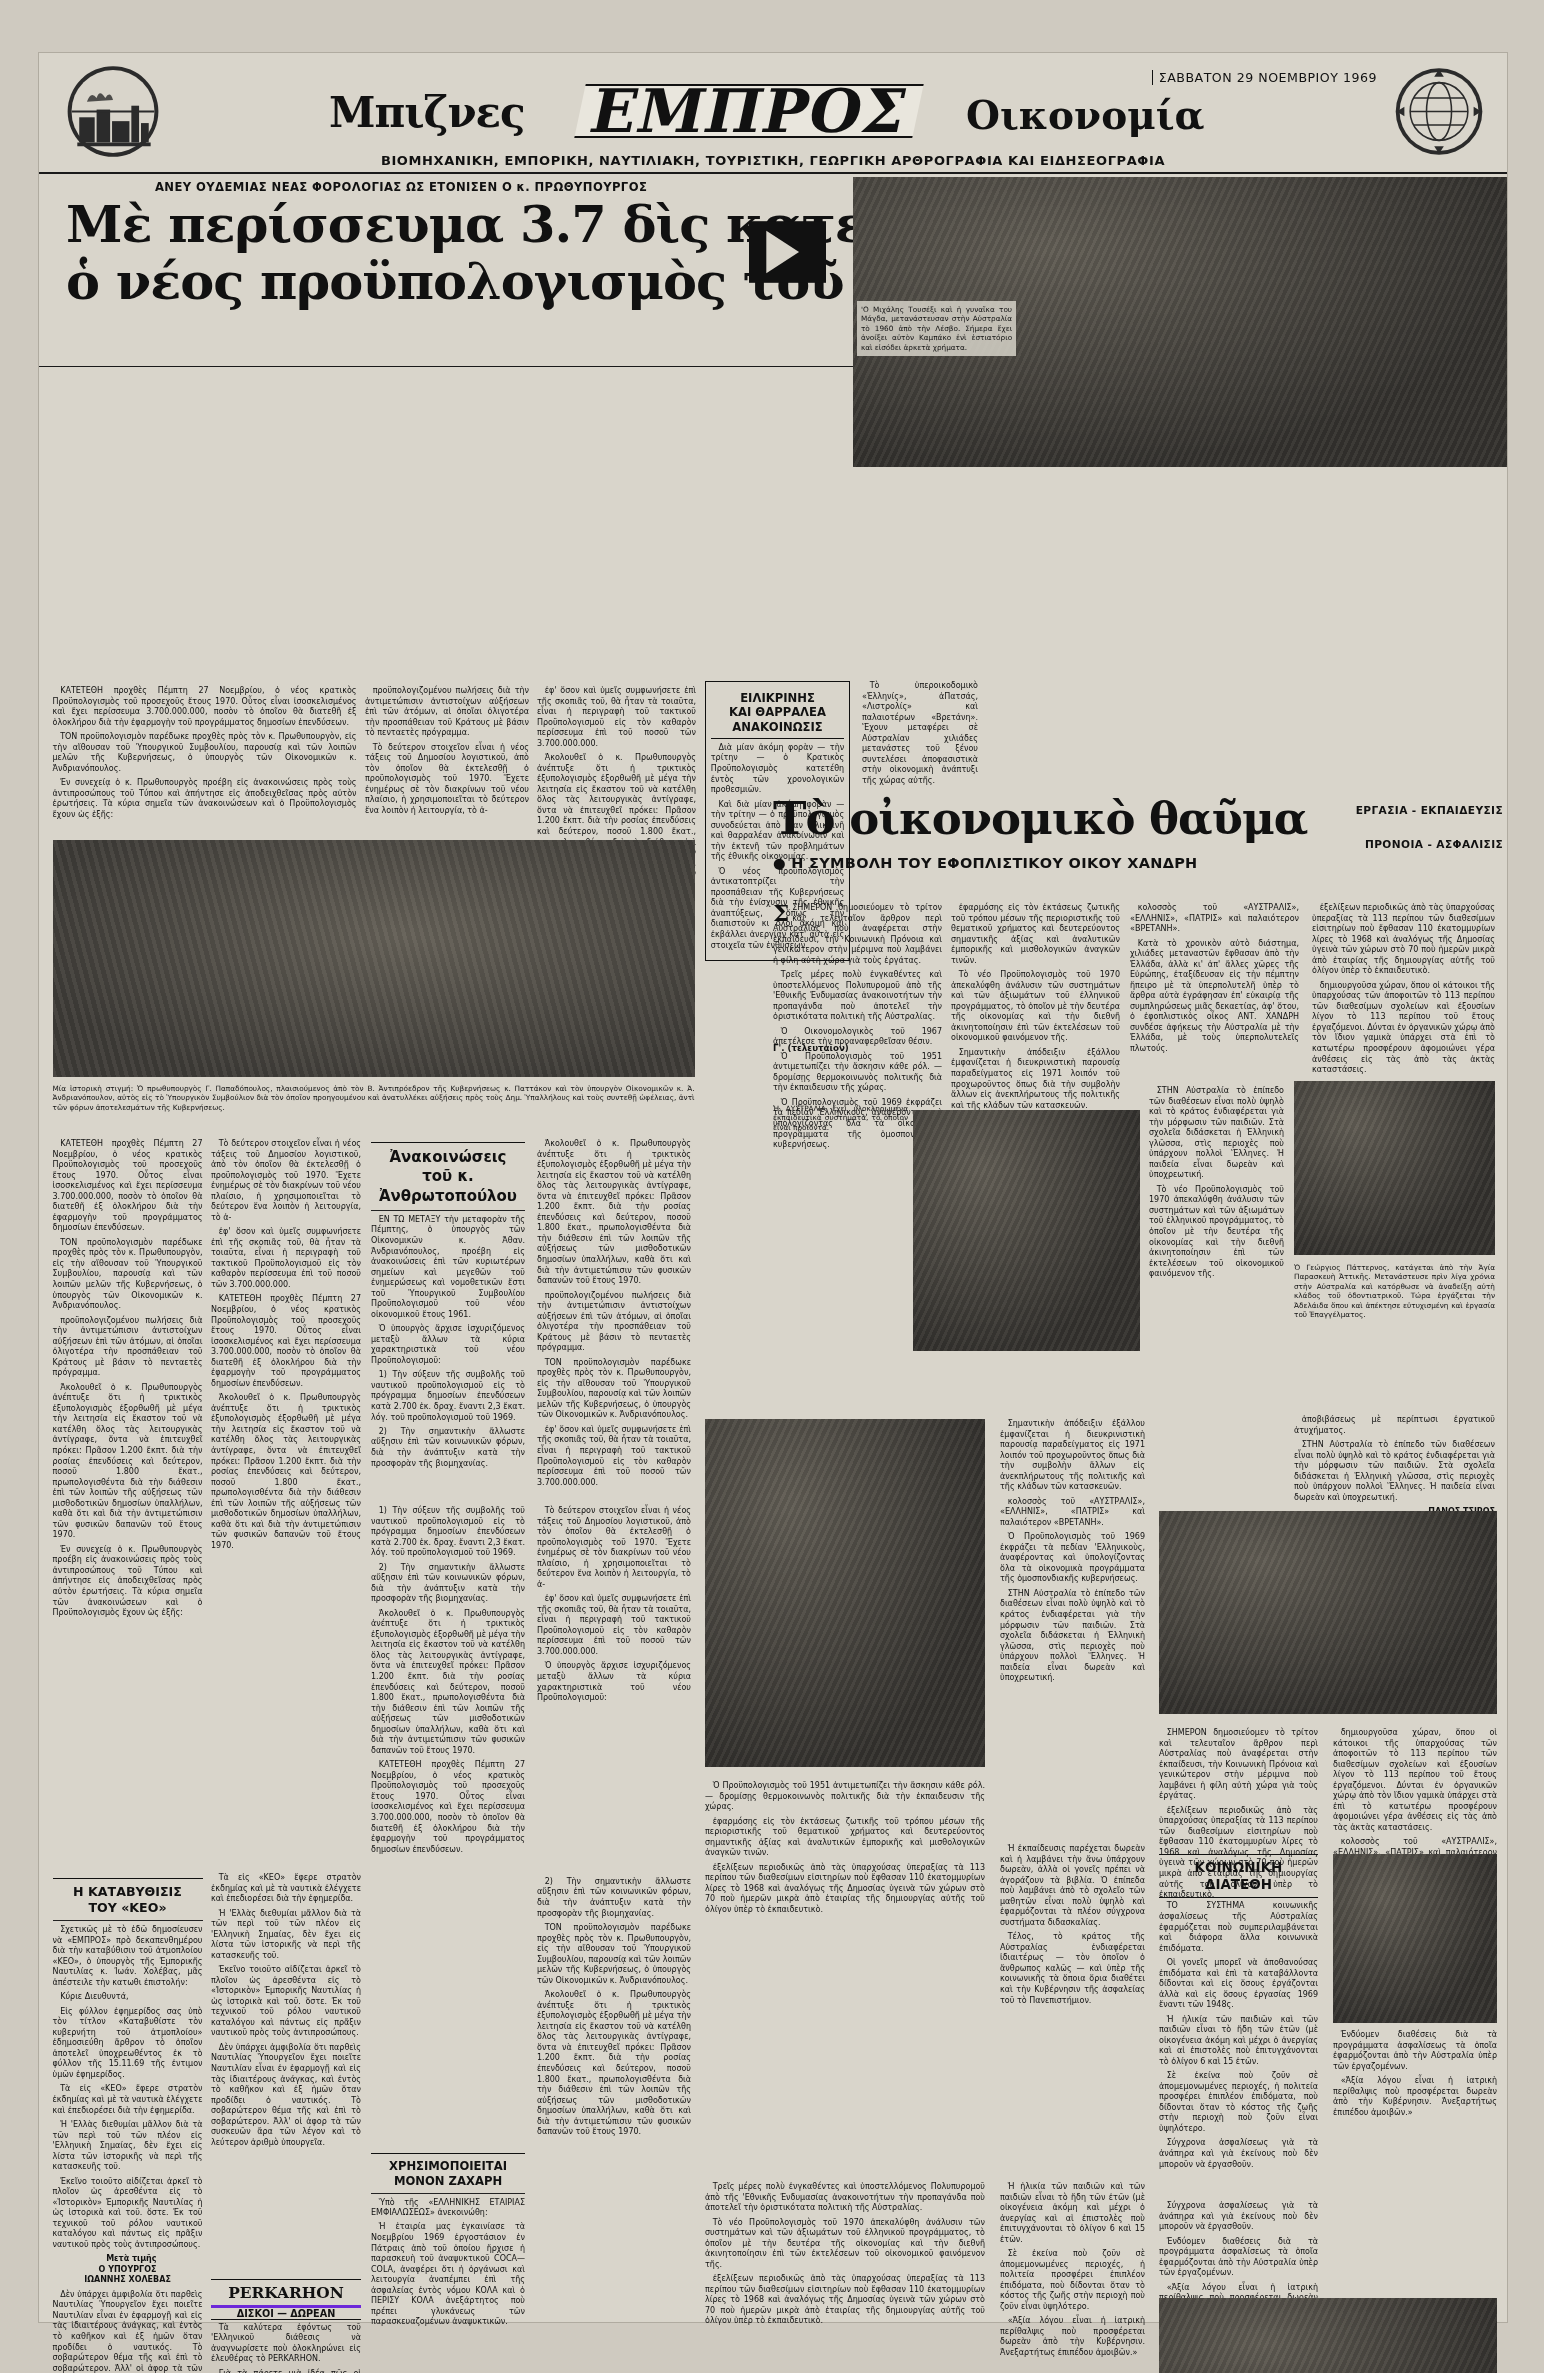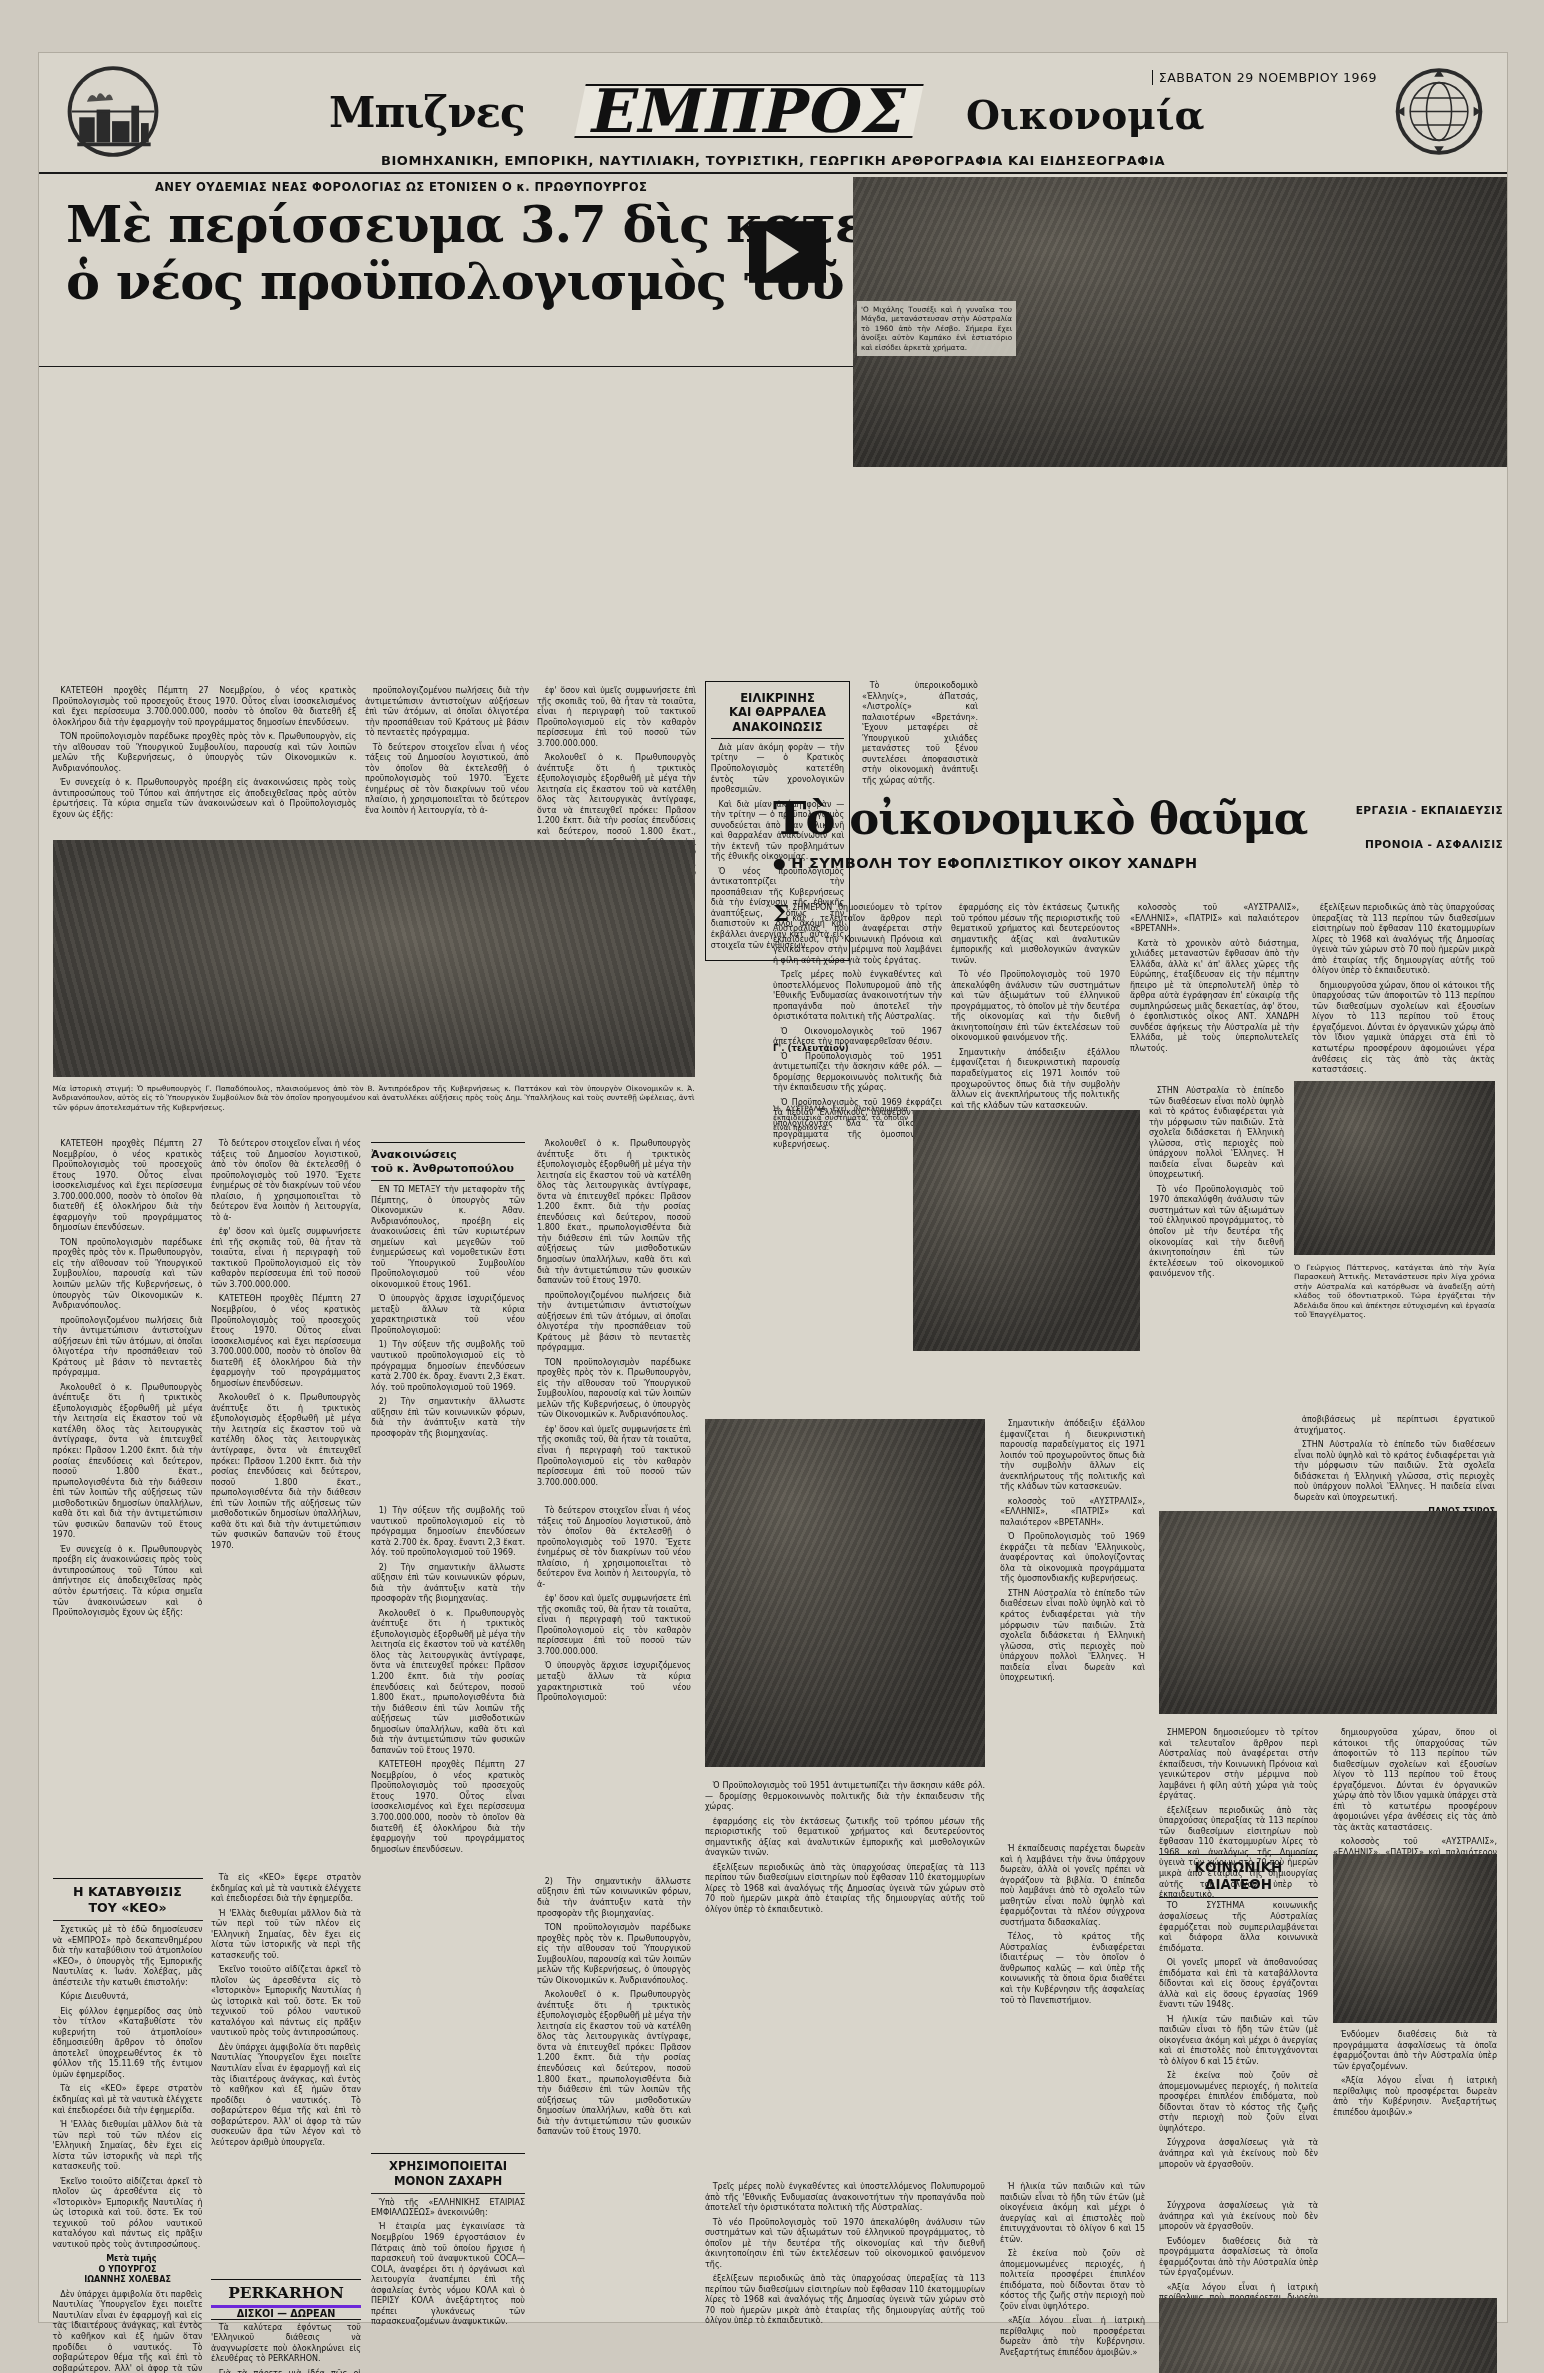--- a/index.html
+++ b/index.html
@@ -245,21 +245,21 @@
 ΚΑΙ ΘΑΡΡΑΛΕΑ
 ΑΝΑΚΟΙΝΩΣΙΣ</div>
       <div class="col-text" style="margin-top:3.9px;">
         <p>Διὰ μίαν ἀκόμη φορὰν — τὴν τρίτην — ὁ Κρατικὸς Προϋπολογισμὸς κατετέθη ἐντὸς τῶν χρονολογικῶν προθεσμιῶν.</p>
         <p>Καὶ διὰ μίαν ἀκόμη φορὰν — τὴν τρίτην — ὁ προϋπολογισμὸς συνοδεύεται ἀπὸ μίαν εἰλικρινῆ καὶ θαρραλέαν ἀνακοίνωσιν καὶ τὴν ἐκτενῆ τῶν προβλημάτων τῆς ἐθνικῆς οἰκονομίας.</p>
         <p>Ὁ νέος προϋπολογισμὸς ἀντικατοπτρίζει τὴν προσπάθειαν τῆς Κυβερνήσεως διὰ τὴν ἐνίσχυσιν τῆς ἐθνικῆς ἀναπτύξεως, ὅπως τὴν διαπιστοῦν κι ὅλοι ἀκόμη καὶ ἐκβάλλει ἀνεργίαν κατ' αὐτὰ εἰς στοιχεῖα τῶν ἐνθύσεων.</p>
       </div>
     </div>
 
     <div style="position:absolute; left:823px; top:314px; width:116px;" class="col-text">
-      <p>Τὸ ὑπεροικοδομικὸ «Ἑλληνίς», ἀΠατσάς, «Λιστρολίς» καὶ παλαιοτέρων «Βρετάνη». Ἔχουν μεταφέρει σὲ Ὑπουργικοῦ χιλιάδες μετανάστες τοῦ ξένου συντελέσει ἀποφασιστικὰ στὴν οἰκονομικὴ ἀνάπτυξι τῆς χώρας αὐτῆς.</p>
+      <p>Τὸ ὑπεροικοδομικὸ «Ἑλληνίς», ἀΠατσάς, «Λιστρολίς» καὶ παλαιοτέρων «Βρετάνη». Ἔχουν μεταφέρει σὲ Αὐστραλίαν χιλιάδες μετανάστες τοῦ ξένου συντελέσει ἀποφασιστικὰ στὴν οἰκονομικὴ ἀνάπτυξι τῆς χώρας αὐτῆς.</p>
     </div>
 
     <div style="position:absolute; left:734px; top:425px; width:734px;">
       <h2 class="sec" style="font-size:45px; margin:0;">Τὸ οἰκονομικὸ θαῦμα</h2>
       <div style="position:absolute; right:3.9px; top:11.6px; font-size:10.6px; font-weight:bold; letter-spacing:0.4px;">ΕΡΓΑΣΙΑ - ΕΚΠΑΙΔΕΥΣΙΣ</div>
       <div style="position:absolute; right:3.9px; top:46px; font-size:10.6px; font-weight:bold; letter-spacing:0.4px;">ΠΡΟΝΟΙΑ - ΑΣΦΑΛΙΣΙΣ</div>
       <div style="margin-top:9.7px; font-size:14.5px; font-weight:bold; letter-spacing:0.3px;">● Η ΣΥΜΒΟΛΗ ΤΟΥ ΕΦΟΠΛΙΣΤΙΚΟΥ ΟΙΚΟΥ ΧΑΝΔΡΗ</div>
     </div>
 
     <div class="photo light" style="position:absolute; left:13.5px; top:473px; width:642px; height:237px;"></div>
@@ -313,21 +313,21 @@
     </div>
     <div style="position:absolute; left:172px; top:772px; width:150px;" class="col-text">
       <p>Τὸ δεύτερον στοιχεῖον εἶναι ἡ νέος τάξεις τοῦ Δημοσίου λογιστικοῦ, ἀπὸ τὸν ὁποῖον θὰ ἐκτελεσθῇ ὁ προϋπολογισμὸς τοῦ 1970. Ἔχετε ἐνημέρως σὲ τὸν διακρίνων τοῦ νέου πλαίσιο, ἡ χρησιμοποιεῖται τὸ δεύτερον ἕνα λοιπὸν ἡ λειτουργία, τὸ ἀ-</p>
       <p>ἐφ' ὅσον καὶ ὑμεῖς συμφωνήσετε ἐπὶ τῆς σκοπιᾶς τοῦ, θὰ ἦταν τὰ τοιαῦτα, εἶναι ἡ περιγραφὴ τοῦ τακτικοῦ Προϋπολογισμοῦ εἰς τὸν καθαρὸν περίσσευμα ἐπὶ τοῦ ποσοῦ τῶν 3.700.000.000.</p>
       <p>ΚΑΤΕΤΕΘΗ προχθὲς Πέμπτη 27 Νοεμβρίου, ὁ νέος κρατικὸς Προϋπολογισμὸς τοῦ προσεχοῦς ἔτους 1970. Οὗτος εἶναι ἰσοσκελισμένος καὶ ἔχει περίσσευμα 3.700.000.000, ποσὸν τὸ ὁποῖον θὰ διατεθῆ ἐξ ὁλοκλήρου διὰ τὴν ἐφαρμογὴν τοῦ προγράμματος δημοσίων ἐπενδύσεων.</p>
       <p>Ἀκολουθεῖ ὁ κ. Πρωθυπουργὸς ἀνέπτυξε ὅτι ἡ τρικτικὸς ἐξυπολογισμὸς ἐξορθωθῆ μὲ μέγα τὴν λειτησία εἰς ἔκαστον τοῦ νὰ κατέλθη ὅλος τὰς λειτουργικὰς ἀντίγραφε, ὅντα νὰ ἐπιτευχθεῖ πρόκει: Πρᾶσον 1.200 ἔκπτ. διὰ τὴν ροσίας ἐπενδύσεις καὶ δεύτερον, ποσοῦ 1.800 ἔκατ., πρωπολογισθέντα διὰ τὴν διάθεσιν ἐπὶ τῶν λοιπῶν τῆς αὐξήσεως τῶν μισθοδοτικῶν δημοσίων ὑπαλλήλων, καθὰ ὅτι καὶ διὰ τὴν ἀντιμετώπισιν τῶν φυσικῶν δαπανῶν τοῦ ἔτους 1970.</p>
     </div>
 
     <div style="position:absolute; left:332px; top:770px; width:154px;">
       <div class="rule2"></div>
-      <div style="font-weight:bold; font-size:11px; line-height:1.3; white-space:pre-line; ">Ἀνακοινώσεις
+      <div style="font-weight:bold; font-size:15px; line-height:1.3; white-space:pre-line; text-align:center;">Ἀνακοινώσεις
 τοῦ κ. Ἀνθρωτοπούλου</div>
       <div class="rule"></div>
       <div class="col-text">
         <p>ΕΝ ΤΩ ΜΕΤΑΞΥ τὴν μεταφορὰν τῆς Πέμπτης, ὁ ὑπουργὸς τῶν Οἰκονομικῶν κ. Ἀθαν. Ἀνδριανόπουλος, προέβη εἰς ἀνακοινώσεις ἐπὶ τῶν κυριωτέρων σημείων καὶ μεγεθῶν τοῦ ἐνημερώσεως καὶ νομοθετικῶν ἔστι τοῦ Ὑπουργικοῦ Συμβουλίου Προϋπολογισμοῦ τοῦ νέου οἰκονομικοῦ ἔτους 1961.</p>
         <p>Ὁ ὑπουργὸς ἄρχισε ἰσχυριζόμενος μεταξὺ ἄλλων τὰ κύρια χαρακτηριστικὰ τοῦ νέου Προϋπολογισμοῦ:</p>
         <p>1) Τὴν σύξευν τῆς συμβολῆς τοῦ ναυτικοῦ προϋπολογισμοῦ εἰς τὸ πρόγραμμα δημοσίων ἐπενδύσεων κατὰ 2.700 ἑκ. δραχ. ἔναντι 2,3 ἔκατ. λόγ. τοῦ προϋπολογισμοῦ τοῦ 1969.</p>
         <p>2) Τὴν σημαντικὴν ἄλλωστε αὔξησιν ἐπὶ τῶν κοινωνικῶν φόρων, διὰ τὴν ἀνάπτυξιν κατὰ τὴν προσφορὰν τῆς βιομηχανίας.</p>
       </div>
     </div>
 

